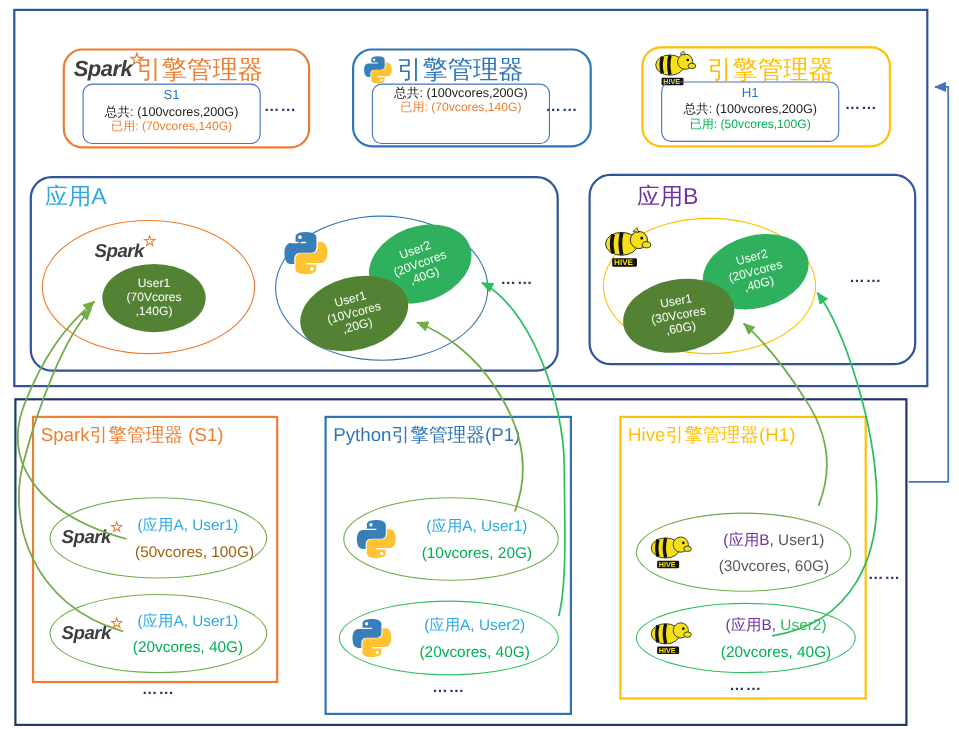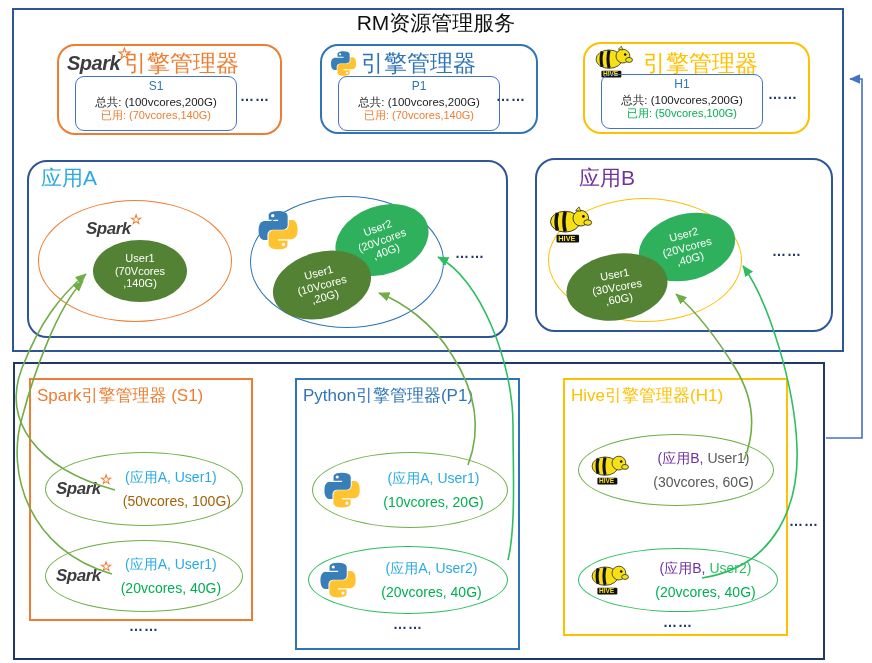--- a/index.html
+++ b/index.html
@@ -91,42 +91,41 @@
   .c-purple { color:#7030A0; }
   .c-gray   { color:#595959; }
   .c-green  { color:#00B050; }
   .c-orange { color:#a16207;margin-left:12px; }
   .c-bgreen { color:#2DBE60; }
 
   #sp-e1 { left:45px;  top:452px; width:198px; height:74px; }
   #sp-e2 { left:45px;  top:540px; width:198px; height:72px; }
   #py-e1 { left:312px; top:452px; width:196px; height:76px; }
   #py-e2 { left:308px; top:546px; width:200px; height:68px;justify-content:center; }
-  #hv-e1 { left:578px; top:434px; width:196px; height:72px; }
+  #hv-e1 { left:578px; top:466px; width:196px; height:72px; }
   #hv-e2 { left:578px; top:548px; width:200px; height:64px; }
 
   #dots-sp { left:45px;  top:618px; width:198px; text-align:center; }
   #dots-py { left:308px; top:616px; width:200px; text-align:center; }
   #dots-hv { left:578px; top:614px; width:200px; text-align:center; }
   #dots-right { left:789px; top:513px; }
 
   
   .pylogo, .hivelogo { display:block; }
 
   
   #overlay { position:absolute; left:0; top:0; width:872px; height:663px;
              pointer-events:none; z-index:60; }
 </style>
 </head>
 <body>
 
 <div id="canvas">
 
   <div class="abs" id="rm-box"></div>
-  <div class="abs" id="rm-title">RM资源管理服务</div>
 
   <div class="mgr-card" id="card-spark">
     <div class="mgr-head">
       <span class="spark-logo sp-20"><span>Spark</span><span class="star">☆</span></span>
       <span class="hd">引擎管理器</span>
     </div>
     <div class="mgr-inner">
       <div class="mgr-id">S1</div>
       <div class="mgr-total">总共: (100vcores,200G)</div>
       <div class="mgr-used used-orange">已用: (70vcores,140G)</div>
@@ -136,21 +135,20 @@
 
   <div class="mgr-card" id="card-python">
     <div class="mgr-head">
       <svg class="pylogo" width="27" height="27" viewBox="0 0 110 110">
         <path fill="#387EB8" d="M54.9 5C29 5 30.6 16.3 30.6 16.3l.03 11.7h24.8v3.5H20.8S4.1 29.6 4.1 55.9c0 26.3 14.6 25.4 14.6 25.4h8.7V69.2s-.5-14.6 14.4-14.6h24.6s13.9.2 13.9-13.4V18.6S82.4 5 54.9 5zM41.2 12.9a4.5 4.5 0 1 1 0 9 4.5 4.5 0 0 1 0-9z"></path>
         <path fill="#FFC331" d="M55.6 105.4c25.9 0 24.3-11.3 24.3-11.3l-.03-11.7H55.1v-3.5h34.6s16.7 1.9 16.7-24.4c0-26.3-14.6-25.4-14.6-25.4h-8.7v12.1s.5 14.6-14.4 14.6H44.1s-13.9-.2-13.9 13.4v22.6s-2.1 13.6 25.4 13.6zm13.7-7.9a4.5 4.5 0 1 1 0-9 4.5 4.5 0 0 1 0 9z"></path>
       </svg>
       <span class="hd">引擎管理器</span>
     </div>
     <div class="mgr-inner">
-      <div class="mgr-id">P1</div>
       <div class="mgr-total">总共: (100vcores,200G)</div>
       <div class="mgr-used used-orange">已用: (70vcores,140G)</div>
     </div>
     <div class="dots mgr-dots">……</div>
   </div>
 
   <div class="mgr-card" id="card-hive">
     <div class="mgr-head">
       <svg class="hivelogo" width="46" height="34" viewBox="0 0 60 44">
         <ellipse cx="21" cy="17" rx="17" ry="12" fill="#F7E017" stroke="#222" stroke-width="1"></ellipse>

